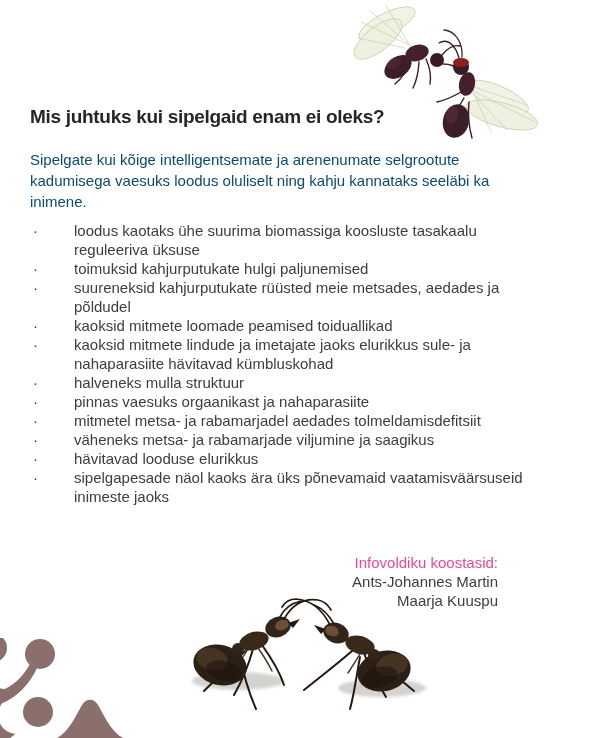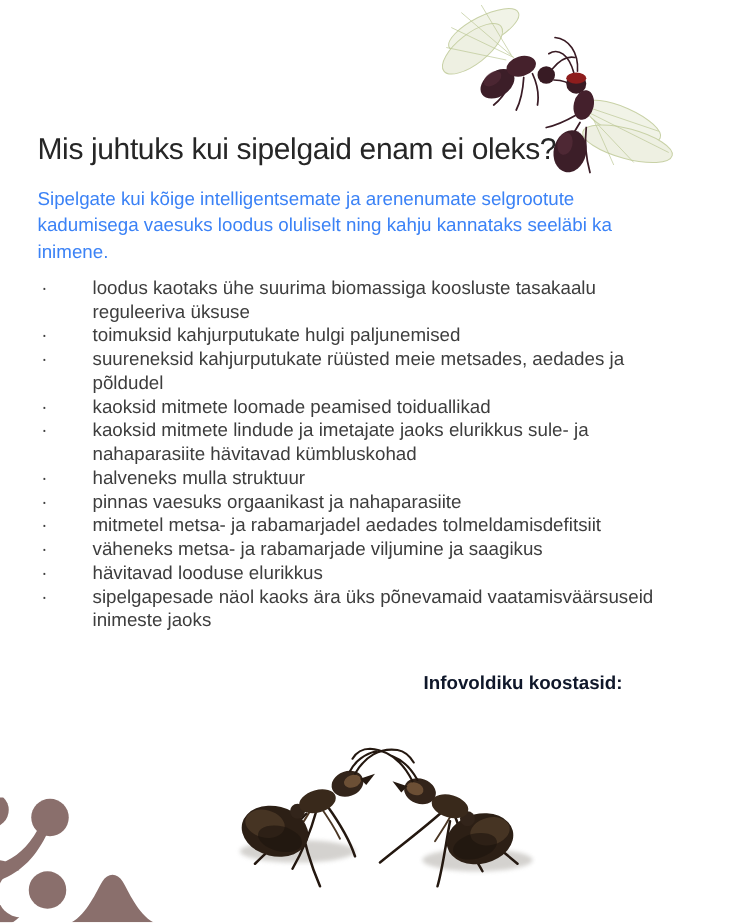--- a/index.html
+++ b/index.html
@@ -4,39 +4,39 @@
 <style>
   html,body { margin:0; padding:0; background:#fff; }
   .page {
     position:relative; width:602px; height:738px;
     background:#ffffff; overflow:hidden;
     font-family:"Liberation Sans", sans-serif;
     color:#3d3d3d;
   }
   .title {
     position:absolute; left:30px; top:106px; margin:0;
-    font-size:24px; font-weight:normal; letter-spacing:-0.3px;
+    font-size:19px; font-weight:bold; letter-spacing:-0.3px;
     color:#262626; white-space:nowrap;text-align:center;
   }
   .intro {
     position:absolute; left:30px; top:149px; margin:0;
-    width:490px; font-size:15px; line-height:21px; color:#3b82f6;
+    width:490px; font-size:15px; line-height:21px; color:#0c4a6e;
   }
   .consequences {
     position:absolute; left:30px; top:221px; margin:0; padding:0;
     list-style:none; font-size:15px; line-height:19px; color:#3d3d3d;
   }
   .consequences li { display:flex; }
   .li-dot { flex:0 0 16px; width:16px; padding-left:3px; box-sizing:border-box; }
   .li-text { width:470px;margin-left:28px; }
   .credits {
     position:absolute; right:104px; top:537px;
     text-align:right; font-size:15px; line-height:19px; color:#3d3d3d;
   }
-  .credits-heading { font-weight:bold; color:#0f172a; }
+  .credits-heading { font-weight:normal; color:#ec4899;margin-top:16px; }
   .illus { position:absolute; }
   .winged-ants { left:345px; top:0; }
   .worker-ants { left:168px; top:583px; }
   .ornament { left:0; top:638px; }
 </style>
 </head>
 <body>
 
 <div class="page">
 
@@ -112,20 +112,22 @@
         <span class="li-text">hävitavad looduse elurikkus</span>
       </li>
     <li>
         <span class="li-dot">·</span>
         <span class="li-text">sipelgapesade näol kaoks ära üks põnevamaid vaatamisväärsuseid inimeste jaoks</span>
       </li>
   </ul>
 
   <div class="credits">
     <div class="credits-heading">Infovoldiku koostasid:</div>
+    <div>Ants-Johannes Martin</div>
+    <div>Maarja Kuuspu</div>
   </div>
 
   <svg class="illus worker-ants" width="285" height="155" viewBox="0 0 285 155" aria-hidden="true">
     <defs>
         <filter id="soft" x="-40%" y="-40%" width="180%" height="180%">
           <feGaussianBlur stdDeviation="1.8"></feGaussianBlur>
         </filter>
       </defs>
     <ellipse cx="70" cy="98" rx="46" ry="9" fill="#cdcbc7" opacity="0.85" filter="url(#soft)"></ellipse>
     <ellipse cx="214" cy="105" rx="44" ry="9" fill="#cdcbc7" opacity="0.85" filter="url(#soft)"></ellipse>

